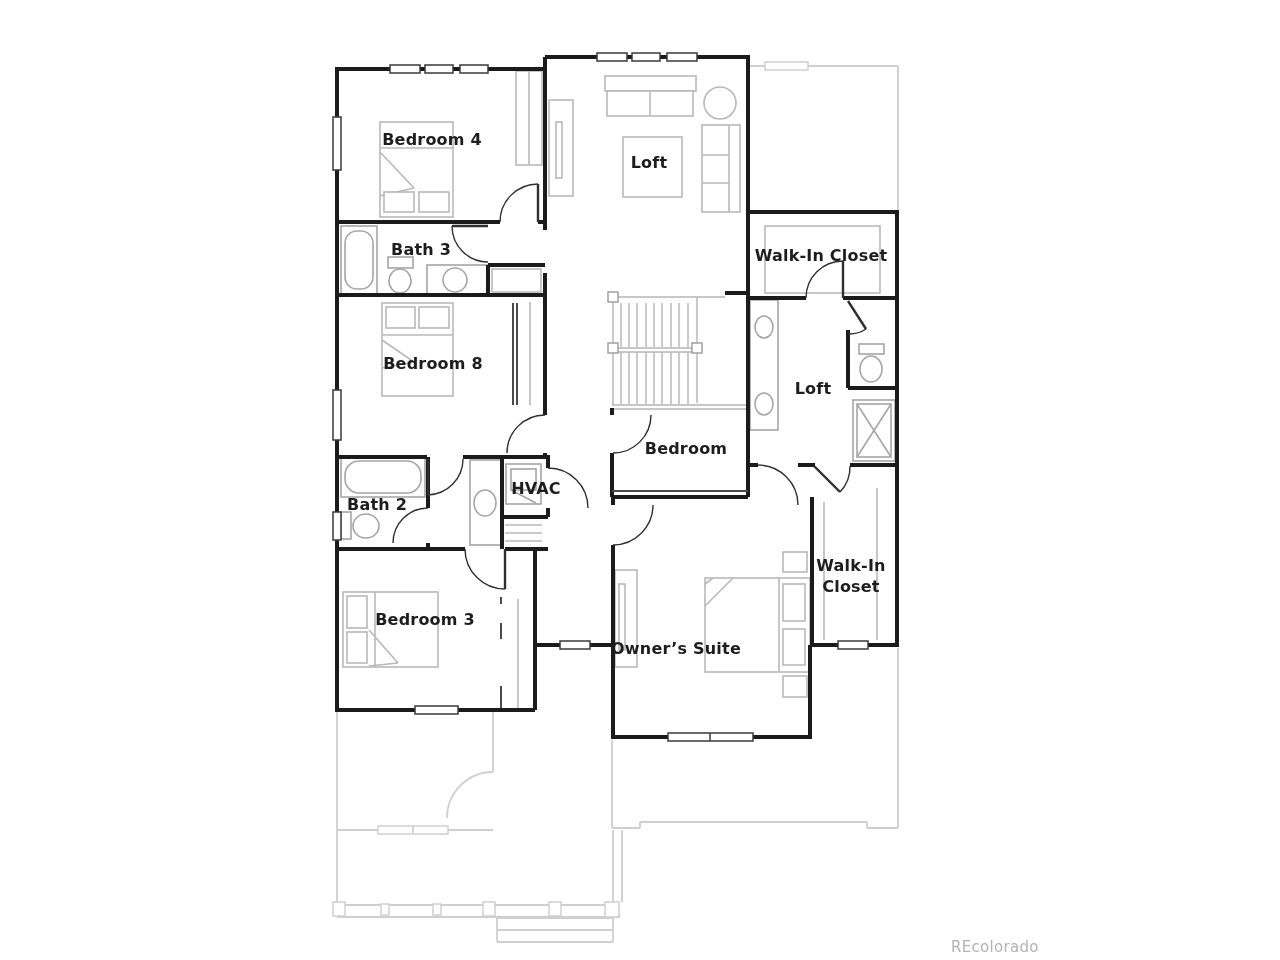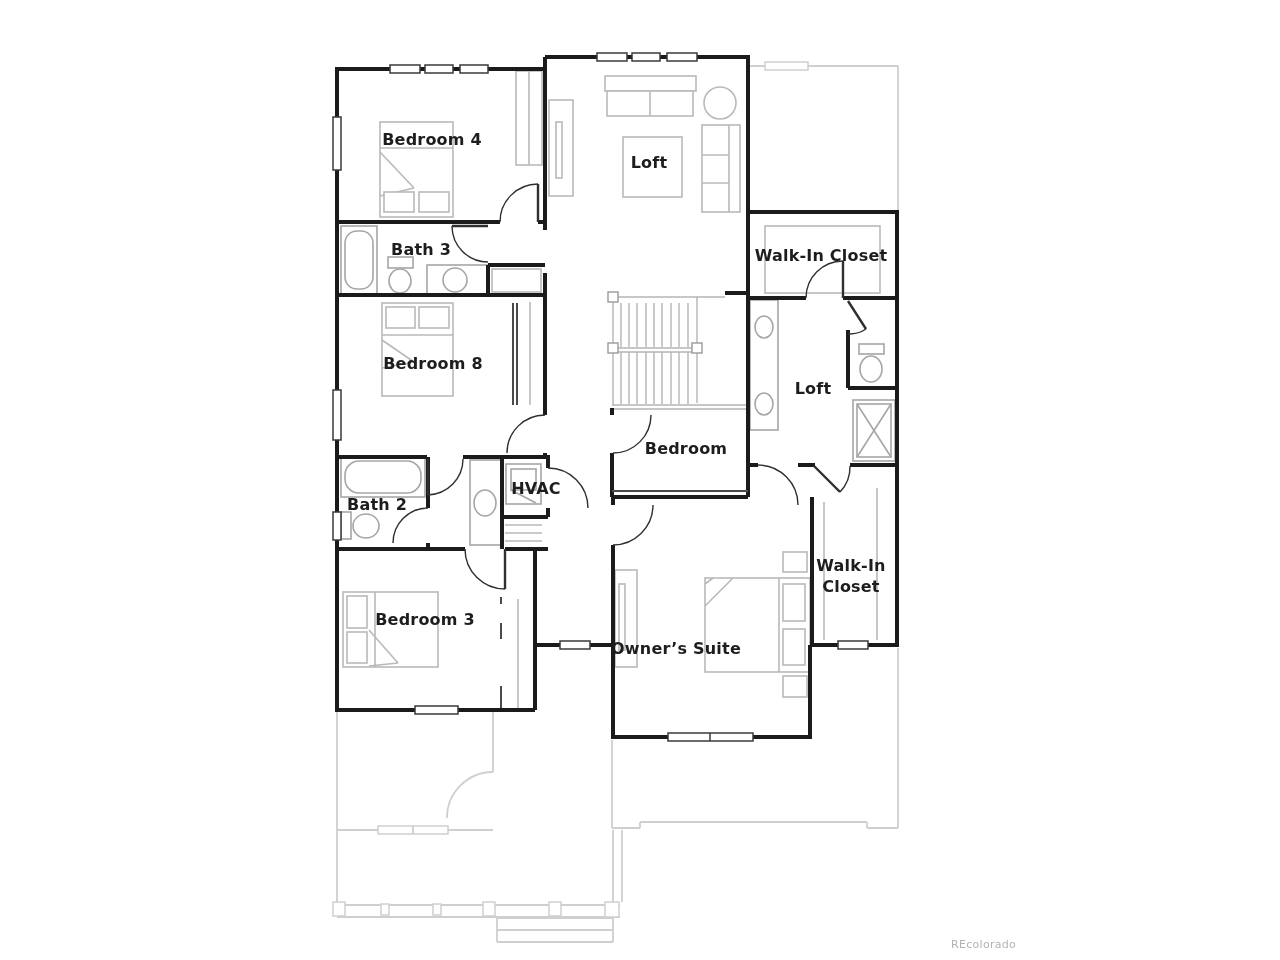--- a/index.html
+++ b/index.html
@@ -25,21 +25,21 @@
   .ghostwin{fill:#fff;stroke:var(--ghost,#cfcfcf);stroke-width:1.5;}
   
   .room-label{
     position:absolute;transform:translate(-50%,-50%);
     color:var(--label,#1d1d1d);font-size:16px;font-weight:600;
     letter-spacing:.2px;white-space:nowrap;text-align:center;line-height:1.3;
   }
   .room-label.two-line{white-space:normal;width:110px;}
   #watermark{
     position:absolute;left:951px;top:938px;
-    color:var(--watermark,#b3b3b3);font-size:11px;font-weight:400;letter-spacing:.3px;
+    color:var(--watermark,#b3b3b3);font-size:15px;font-weight:400;letter-spacing:.3px;
   }
 </style>
 </head>
 <body>
 
 <div id="stage" style="--wall: #1b1b1b; --door: #2f2f2f; --furniture: #b9b9b9; --fixture: #a6a6a6; --stair: #b5b5b5; --ghost: #cfcfcf; --label: #1d1d1d; --watermark: #b3b3b3; --bg: #ffffff;">
 
   <svg id="plan-svg" width="1280" height="960" viewBox="0 0 1280 960">
 
     <g>

